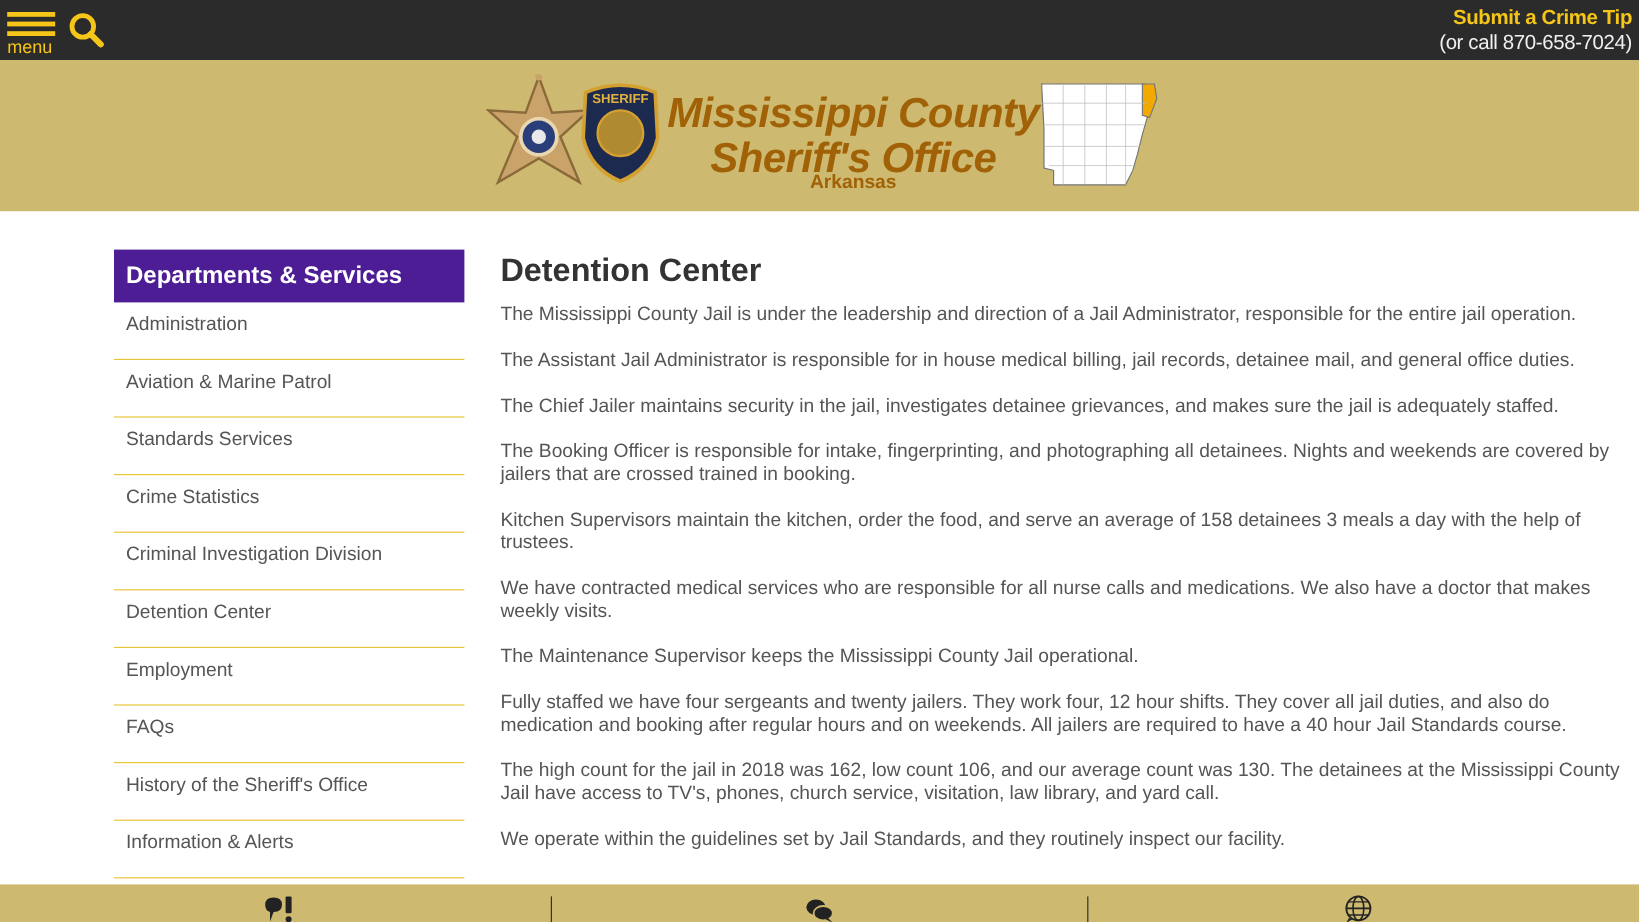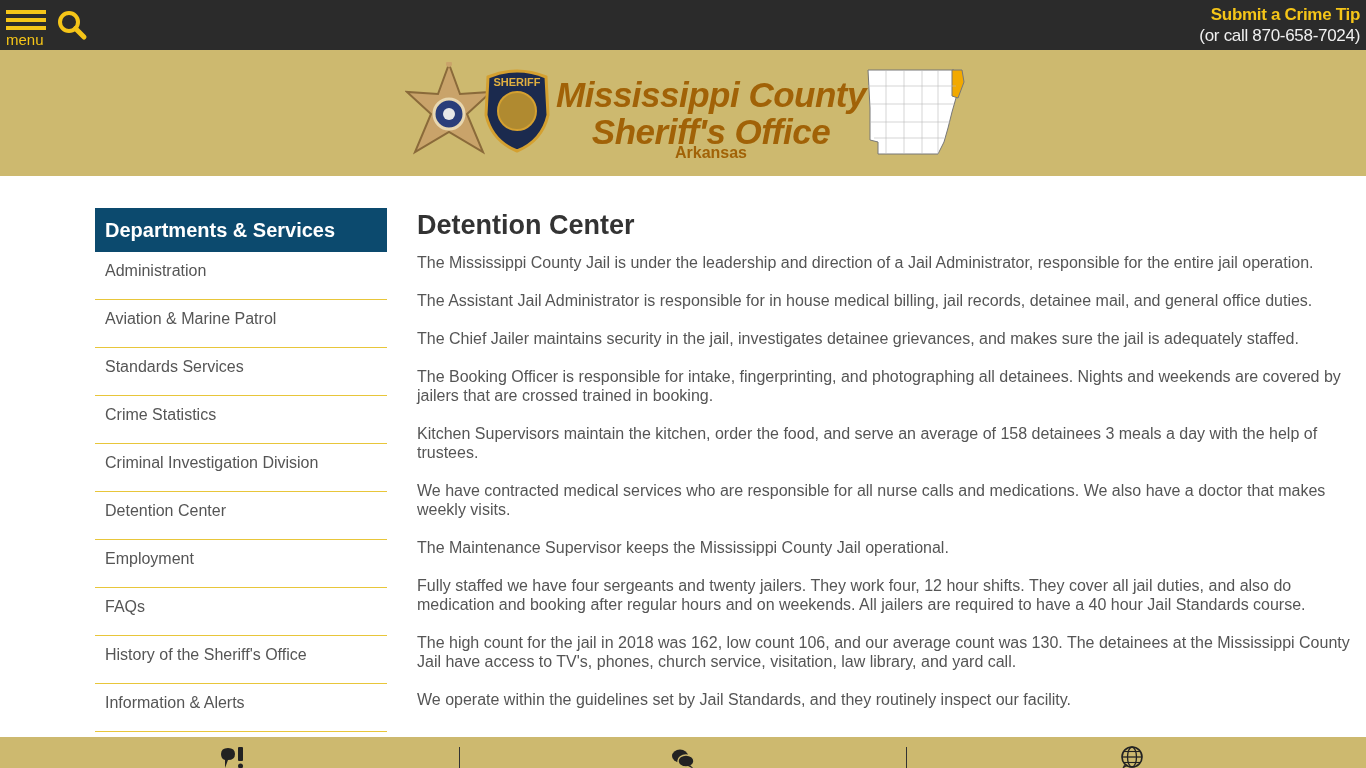--- a/index.html
+++ b/index.html
@@ -16,21 +16,21 @@
   .banner { position: absolute; left: 0; top: 50px; width: 1366px; height: 126px; background: #cdb96f; }
   .star { position: absolute; left: 405px; top: 62px; width: 88px; height: 100px; }
   .patch { position: absolute; left: 482px; top: 67px; width: 70px; height: 86px; }
   .banner-title { position: absolute; left: 556px; top: 76px; width: 310px; text-align: center; color: #a16207; }
   .banner-title .t1 { display: block; font-size: 35px; line-height: 37px; font-weight: bold; font-style: italic; letter-spacing: -0.5px; }
   .banner-title .t2 { display: block; font-size: 35px; line-height: 37px; font-weight: bold; font-style: italic; letter-spacing: -0.5px; }
   .banner-title .t3 { display: block; font-size: 16px; line-height: 18px; font-weight: bold; margin-top: -6px; }
   .map { position: absolute; left: 866px; top: 68px; width: 102px; height: 88px; }
 
   .sidebar { position: absolute; left: 95px; top: 208px; width: 292px; }
-  .side-head { background: #0c4a6e; color: #fff; height: 44px; font-size: 20px; font-weight: bold; padding: 10px 10px; line-height: 24px; }
+  .side-head { background: #4c1d95; color: #fff; height: 44px; font-size: 20px; font-weight: bold; padding: 10px 10px; line-height: 24px; }
   .side-item { display: block; height: 48px; border-bottom: 1px solid #e8c63a; padding: 0 10px; line-height: 38px; color: #555; font-size: 16px; cursor: pointer; white-space: nowrap; overflow: hidden; }
 
   .main { position: absolute; left: 417px; top: 208px; width: 935px; }
   .main h1 { font-size: 27px; font-weight: bold; color: #333; line-height: 34px; margin-bottom: 11px; }
   .main p { font-size: 16px; line-height: 19px; color: #555; margin-bottom: 19px; }
 
   .bottombar { position: absolute; left: 0; top: 708px; width: 1366px; height: 60px; background: #cdb96f; margin-top: 29px; }
   .bb-item { position: absolute; top: 0; height: 60px; width: 455px; text-align: center; cursor: pointer; color: #222; }
   .bb-item .bb-icon { position: absolute; left: 50%; transform: translateX(-50%); }
   .bb-item .bb-label { position: absolute; left: 0; width: 100%; font-weight: bold; font-size: 16px; }

